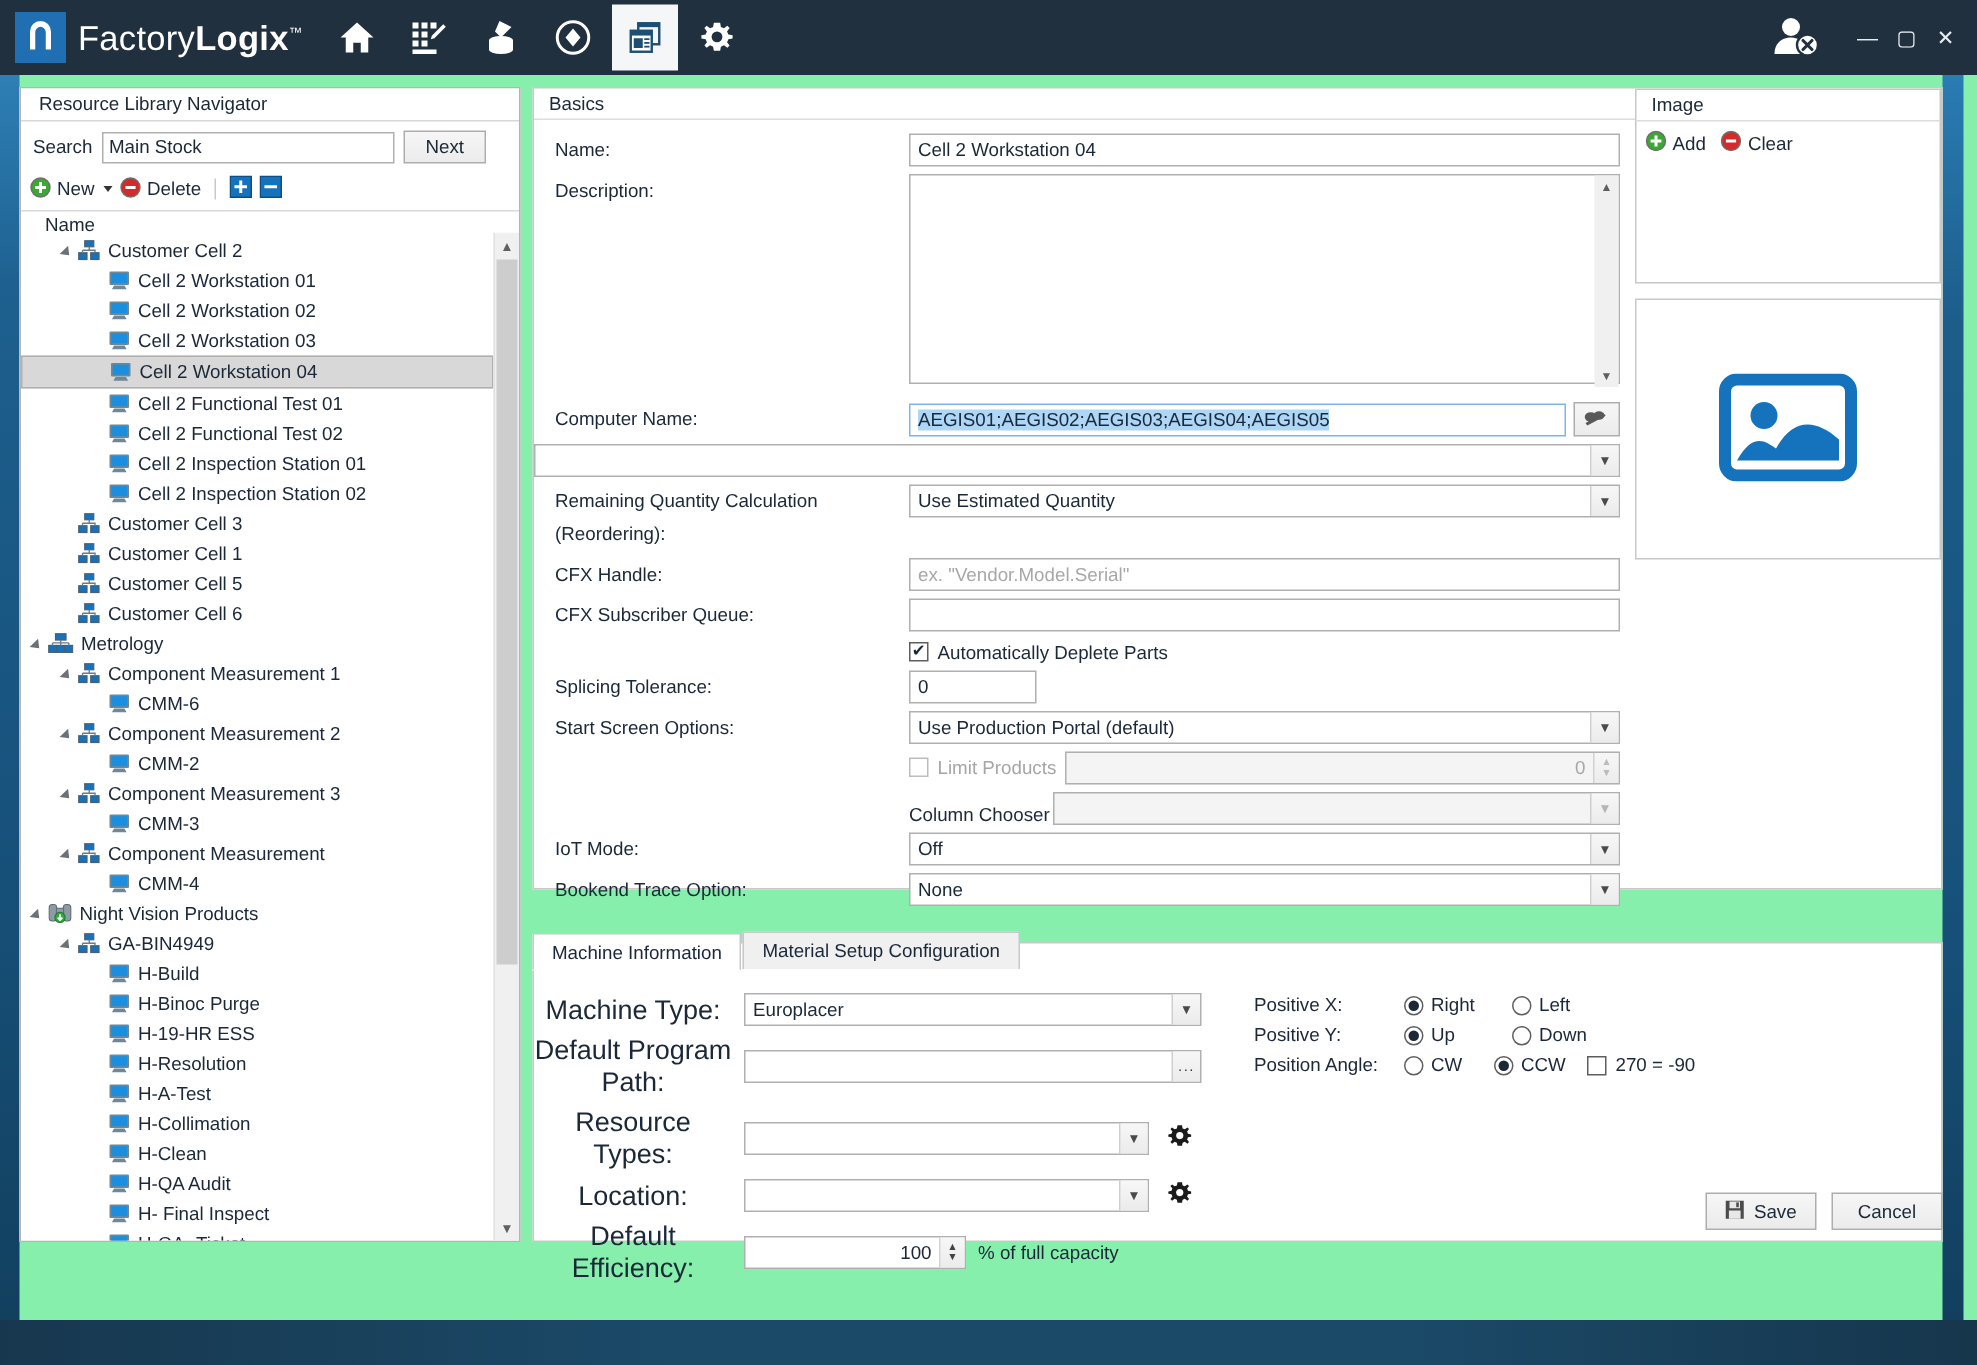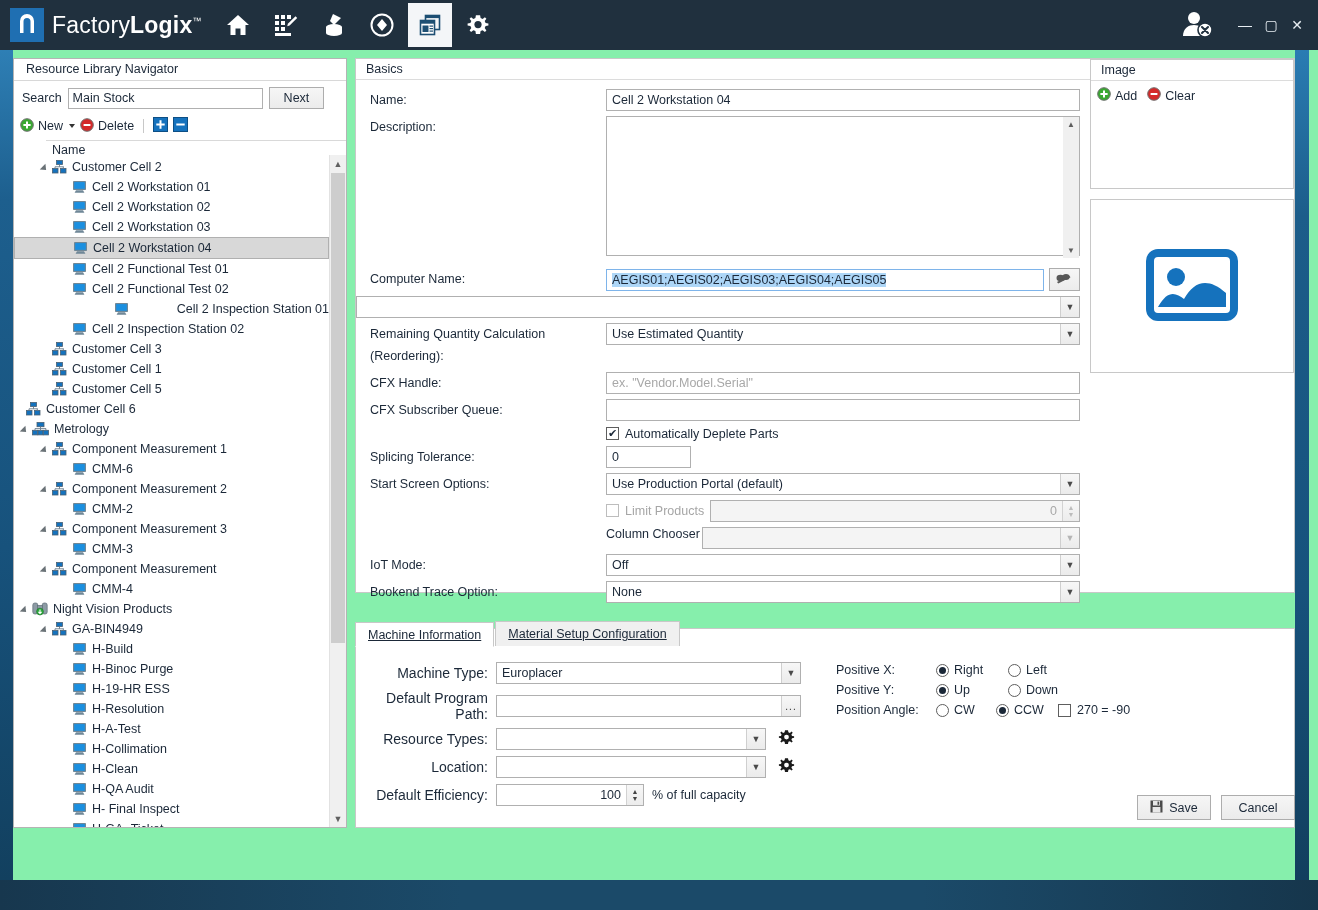--- a/index.html
+++ b/index.html
@@ -87,23 +87,23 @@
     border: 1px solid #adadad; background: linear-gradient(to bottom,#f6f6f6,#ececec);
     height: 22px; padding: 0 14px; font-size: 12.5px; cursor: pointer;
     font-family: "Liberation Sans", sans-serif; color: #1b2838;
   }
   .cmd-row { display: flex; align-items: center; gap: 5px; padding: 4px 8px 5px 6px; }
   .cmd { display: flex; align-items: center; gap: 4px; cursor: pointer; font-size: 12.5px; }
   .cmd-sep { width: 1px; height: 14px; background: #c8c8c8; margin: 0 4px; }
   .caret-dn { width:0;height:0;border-left:3.5px solid transparent;border-right:3.5px solid transparent;border-top:4px solid #333; margin-left:2px; }
 
   .col-head {
-    height: 20px; line-height: 19px; padding-left: 6px;
+    height: 20px; line-height: 19px; padding-left: 16px;
     border-top: 1px solid #d9d9d9; border-bottom: 1px solid #d9d9d9;
-    background: #fff; font-size: 12.5px; margin-left: 32px;
+    background: #fff; font-size: 12.5px;
   }
   .tree-wrap { position: absolute; left: 0; right: 0; top: 96px; bottom: 0; overflow: hidden; background: #fff; }
   .tree { position: absolute; left: 0; top: 0; right: 17px; bottom: 0; overflow: hidden; padding-top: 2px; }
   .tnode {
     display: flex; align-items: center; height: 20px; font-size: 12.5px;
     white-space: nowrap; cursor: pointer;
   }
   .tnode.sel { background: #d8d8d8; }
   .tnode .lbl { margin-left: 5px; }
   .expander { width: 12px; height: 12px; position: relative; flex: 0 0 12px; }
@@ -194,30 +194,30 @@
 
   
   .image-panel { position: absolute; right: 0; top: 0; width: 204px; bottom: 0; }
   .img-box1 { border: 1px solid #c8c8c8; background: #fff; height: 130px; }
   .img-head { height: 21px; line-height: 20px; padding-left: 10px; border-bottom: 1px solid #dcdcdc; font-size: 12.5px; }
   .img-cmds { display: flex; gap: 10px; padding: 6px 0 0 6px; }
   .img-box2 { border: 1px solid #c8c8c8; background: #fff; margin-top: 10px; height: 174px; display:flex; align-items:center; justify-content:center; }
 
   
   .tabarea { position: absolute; left: 0; right: 0; top: 545px; bottom: 0; }
-  .tabstrip { display: flex; align-items: flex-end; height: 43px; position: relative; z-index: 2; text-decoration: underline; }
+  .tabstrip { display: flex; align-items: flex-end; height: 43px; position: relative; z-index: 2; }
   .tab {
     height: 25px; line-height: 24px; padding: 0 12px; font-size: 12.5px;
     border: 1px solid #c8c8c8; border-bottom: none; background: #f0f0f0; cursor: pointer; margin-right: 1px;
   }
   .tab.active { background: #ffffff; border-bottom: 1px solid #fff; position: relative; top: 1px; }
   .tabbody { position: absolute; left: 0; right: 0; top: 25px; bottom: 0; border: 1px solid #c8c8c8; background: #fff; }
 
   .mrow { display: flex; align-items: center; margin-bottom: 6px; }
-  .mlbl { width: 140px; text-align: right; padding-right: 8px; font-size: 14px; }
+  .mlbl { width: 140px; text-align: center; padding-right: 8px; font-size: 18px; }
 
   .browse-btn {
     position: absolute; right: 1px; top: 1px; width: 19px; height: 20px;
     background: linear-gradient(to bottom,#f7f7f7,#ebebeb); border-left: 1px solid #cfcfcf;
     display: flex; align-items: center; justify-content: center; font-size: 10px; color: #333;
     letter-spacing: 1px;
   }
 
   
   .footer { position: absolute; right: 0; bottom: 8px; display: flex; gap: 10px; }
@@ -452,21 +452,21 @@
               <span class="expander"></span>
               <span class="ico">
                 <svg width="15" height="14" viewBox="0 0 15 14">
                   <rect x="1" y="1" width="13" height="9" rx="0.8" fill="#6f8797"></rect>
                   <rect x="2.2" y="2.1" width="10.6" height="6.7" fill="#1a8fe0"></rect>
                   <path d="M4 10.3 L11 10.3 L12.4 12.8 L2.6 12.8 Z" fill="#6f8797"></path>
                 </svg>
               </span>
               <span class="lbl">Cell 2 Functional Test 02</span>
             </div>
-            <div class="tnode" style="padding-left: 46px; justify-content: space-between;">
+            <div class="tnode" style="padding-left: 46px;">
               <span class="expander"></span>
               <span class="ico">
                 <svg width="15" height="14" viewBox="0 0 15 14">
                   <rect x="1" y="1" width="13" height="9" rx="0.8" fill="#6f8797"></rect>
                   <rect x="2.2" y="2.1" width="10.6" height="6.7" fill="#1a8fe0"></rect>
                   <path d="M4 10.3 L11 10.3 L12.4 12.8 L2.6 12.8 Z" fill="#6f8797"></path>
                 </svg>
               </span>
               <span class="lbl">Cell 2 Inspection Station 01</span>
             </div>
@@ -510,21 +510,21 @@
               <span class="ico">
                 <svg width="15" height="14" viewBox="0 0 15 14">
                   <rect x="4.5" y="0.5" width="6" height="4" fill="#1572bd" stroke="#4a6072" stroke-width="0.8"></rect>
                   <rect x="0.5" y="8.5" width="5.5" height="4.5" fill="#1572bd" stroke="#4a6072" stroke-width="0.8"></rect>
                   <rect x="8.5" y="8.5" width="5.5" height="4.5" fill="#1572bd" stroke="#4a6072" stroke-width="0.8"></rect>
                   <path d="M7.5 4.5 L7.5 6.8 M3 6.8 L11.8 6.8 M3 6.8 L3 8.5 M11.3 6.8 L11.3 8.5" stroke="#6a7c8a" stroke-width="0.9" fill="none"></path>
                 </svg>
               </span>
               <span class="lbl">Customer Cell 5</span>
             </div>
-            <div class="tnode" style="">
+            <div class="tnode" style="padding-left: 26px;">
               <span class="expander"></span>
               <span class="ico">
                 <svg width="15" height="14" viewBox="0 0 15 14">
                   <rect x="4.5" y="0.5" width="6" height="4" fill="#1572bd" stroke="#4a6072" stroke-width="0.8"></rect>
                   <rect x="0.5" y="8.5" width="5.5" height="4.5" fill="#1572bd" stroke="#4a6072" stroke-width="0.8"></rect>
                   <rect x="8.5" y="8.5" width="5.5" height="4.5" fill="#1572bd" stroke="#4a6072" stroke-width="0.8"></rect>
                   <path d="M7.5 4.5 L7.5 6.8 M3 6.8 L11.8 6.8 M3 6.8 L3 8.5 M11.3 6.8 L11.3 8.5" stroke="#6a7c8a" stroke-width="0.9" fill="none"></path>
                 </svg>
               </span>
               <span class="lbl">Customer Cell 6</span>
@@ -886,21 +886,21 @@
                 <div class="spin-btns">
                     <div>▲</div>
                     <div>▼</div>
                   </div>
               </div>
             </div>
           </div>
 
           <div class="frow">
             <div class="flbl"></div>
-            <div class="fctl" style="display:flex;align-items:flex-start;gap:2px">
+            <div class="fctl" style="display:flex;align-items:flex-end;gap:2px">
               <span style="white-space:nowrap;font-size:12.5px">Column Chooser</span>
               <div class="sel-wrap disabled" style="flex:1 1 auto">
                 <div class="sel"></div>
                 <div class="sel-arrow">▼</div>
               </div>
             </div>
           </div>
 
           <div class="frow" style="margin-top:4px">
             <div class="flbl">IoT Mode:</div>

